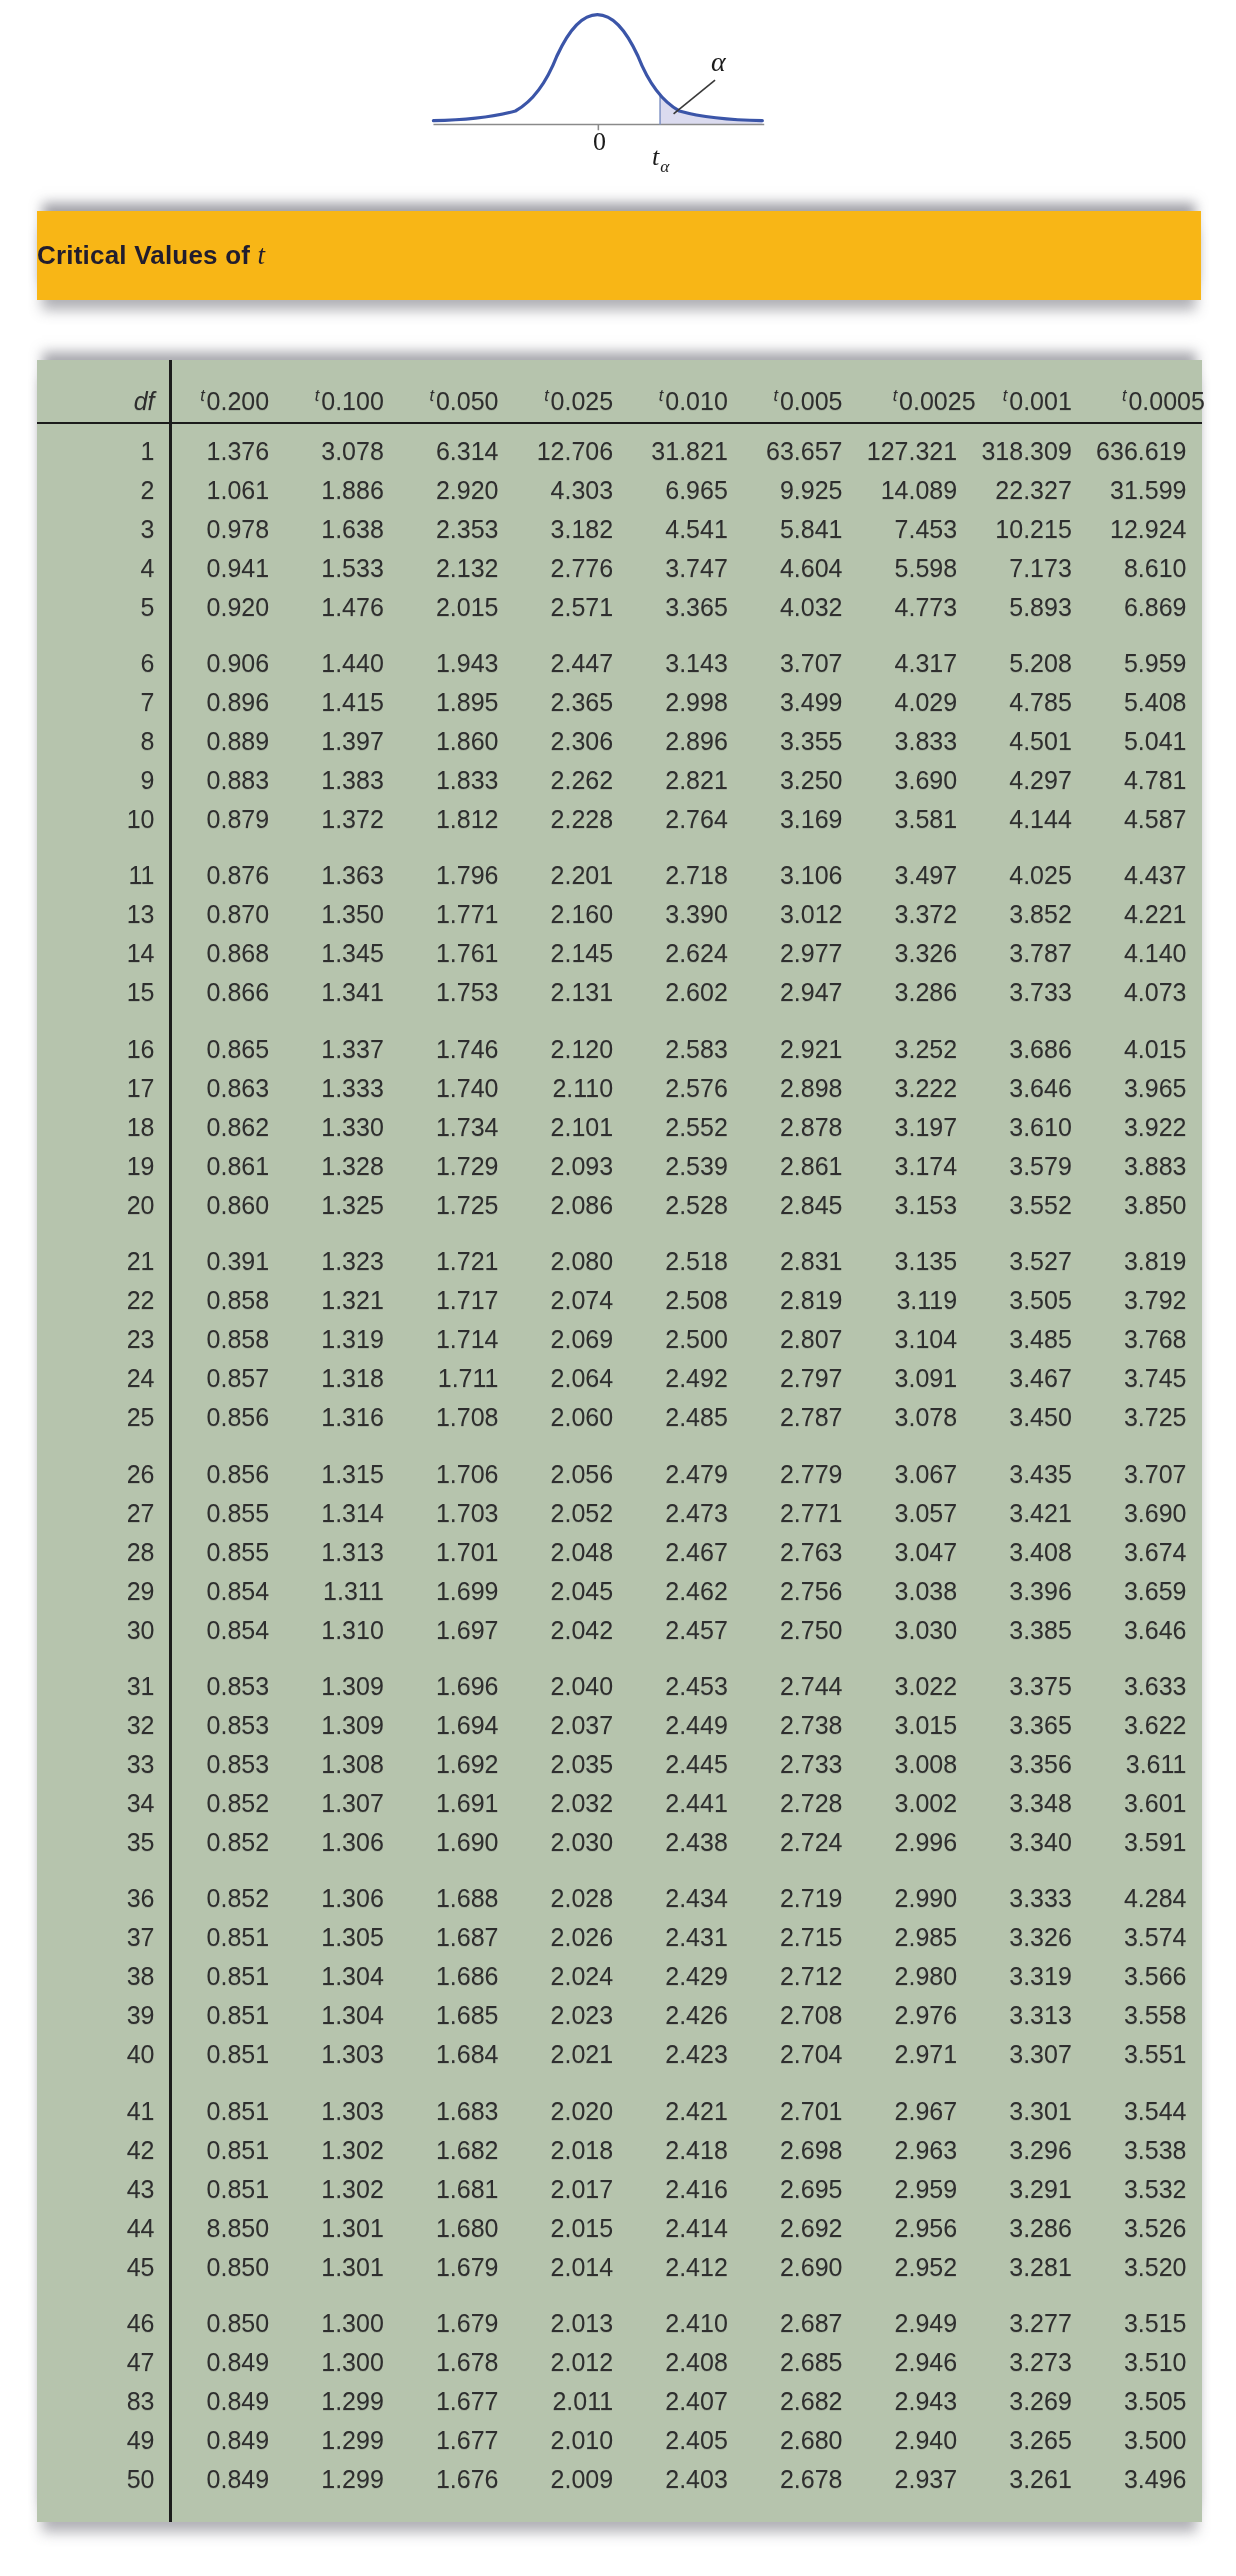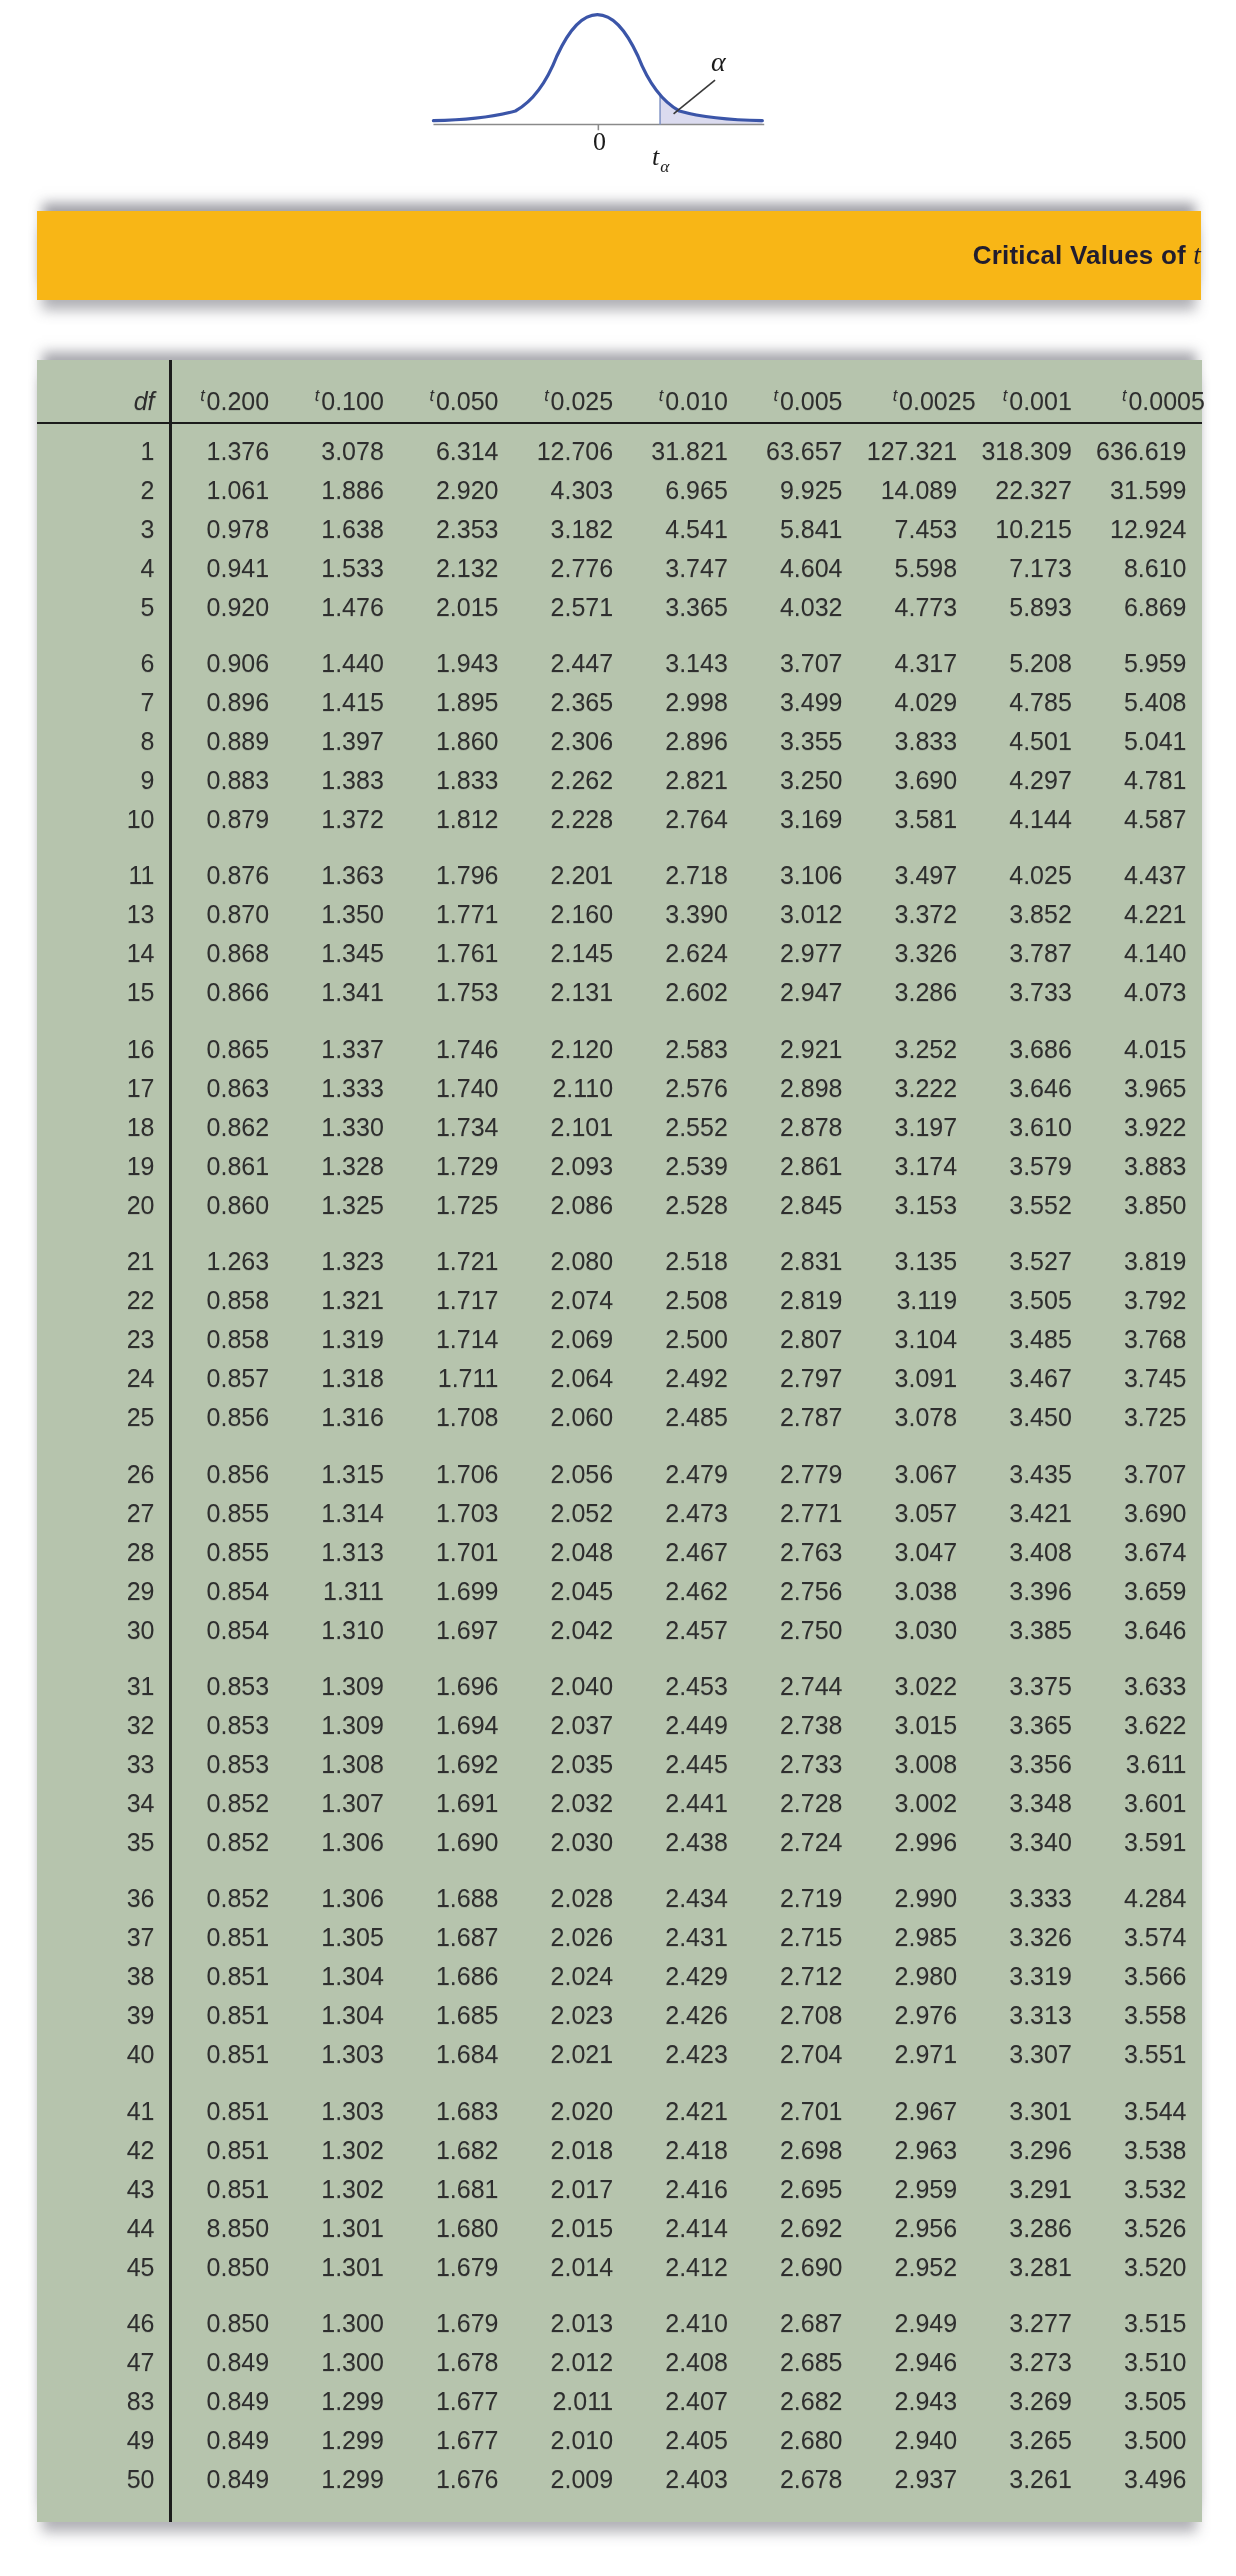--- a/index.html
+++ b/index.html
@@ -14,21 +14,21 @@
   .figure{position:absolute;left:380px;top:1.9px;width:483px;height:162px;}
   .figure svg{position:absolute;left:0;top:0;}
   .lbl{position:absolute;font-family:"Liberation Serif",serif;color:#1c1c1c;line-height:1;}
   .lbl-zero{left:208px;top:127px;width:23px;text-align:center;font-size:26px;}
   .lbl-talpha{left:272px;top:142px;font-size:26px;font-style:italic;}
   .lbl-talpha sub{font-size:17.4px;font-style:italic;vertical-align:-6.8px;margin-left:1px;}
   .lbl-alpha{left:331px;top:46px;font-size:28px;font-style:italic;}
 
   
   .banner{position:absolute;left:37px;top:211px;width:1164px;height:89px;
-          background:var(--banner_bg);display:flex;align-items:center;justify-content:flex-end;
+          background:var(--banner_bg);display:flex;align-items:center;justify-content:flex-start;
           box-shadow:0 -12.6px 11.6px -4.8px rgba(80,80,92,.55), 0 14.5px 12.6px -4.8px rgba(80,80,92,.45);}
   .banner-text{font-size:26px;font-weight:bold;color:var(--banner_text);letter-spacing:0.2px;}
   .banner-text i{font-family:"Liberation Serif",serif;font-weight:500;font-size:27px;}
 
   
   .ttable{position:absolute;left:37px;top:360px;width:1165px;background:var(--table_bg);
           padding-bottom:23px;color:var(--text);
           box-shadow:0 -12.6px 11.6px -4.8px rgba(80,80,92,.5), 0 14.5px 12.6px -4.8px rgba(80,80,92,.45);}
   .vline{position:absolute;left:132px;top:0;bottom:0;width:2.9px;background:var(--rule);}
   .thead,.trow{display:grid;grid-template-columns:133px repeat(9,1fr);}
@@ -304,21 +304,21 @@
         <div class="cell">1.725</div>
         <div class="cell">2.086</div>
         <div class="cell">2.528</div>
         <div class="cell">2.845</div>
         <div class="cell">3.153</div>
         <div class="cell">3.552</div>
         <div class="cell">3.850</div>
       </div>
       <div class="trow gap">
         <div class="cell df-cell">21</div>
-        <div class="cell">1.263</div>
+        <div class="cell">0.391</div>
         <div class="cell">1.323</div>
         <div class="cell">1.721</div>
         <div class="cell">2.080</div>
         <div class="cell">2.518</div>
         <div class="cell">2.831</div>
         <div class="cell">3.135</div>
         <div class="cell">3.527</div>
         <div class="cell">3.819</div>
       </div>
       <div class="trow">

